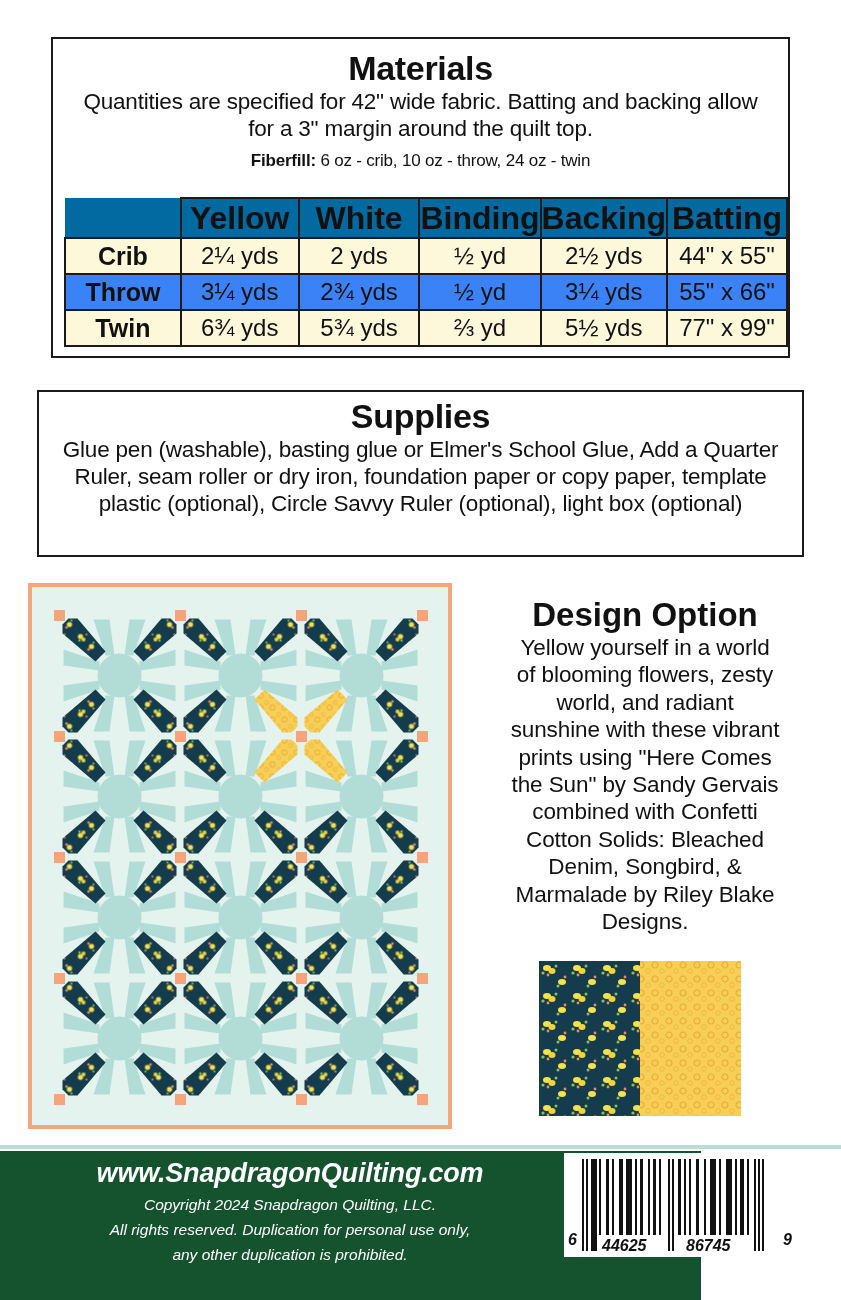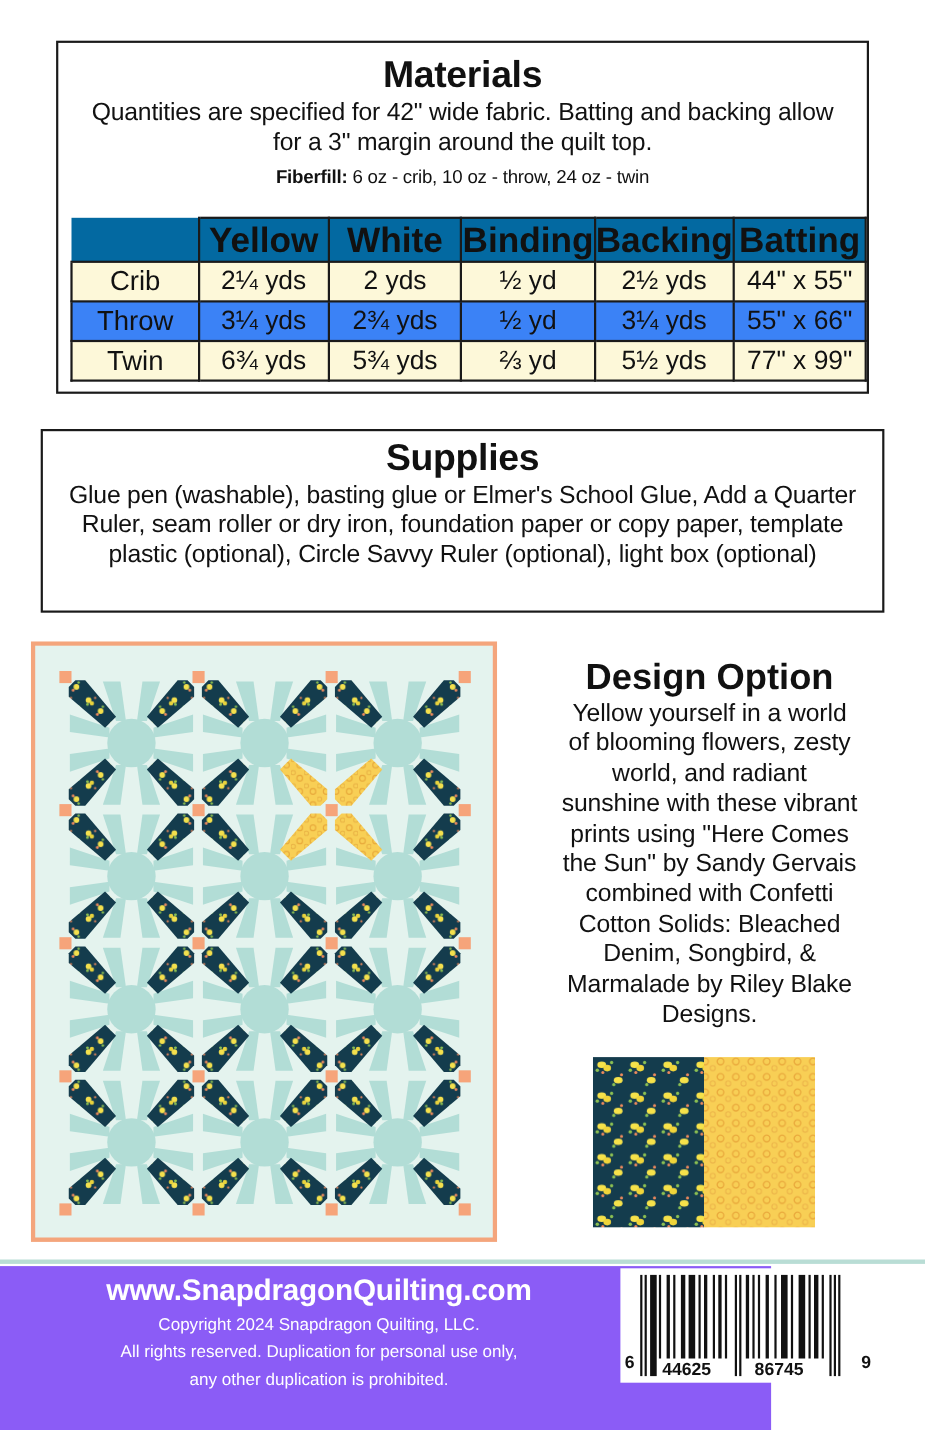--- a/index.html
+++ b/index.html
@@ -27,35 +27,35 @@
   table.mat {
     position: absolute; left: 11px; top: 158px;
     border-collapse: collapse; font-size: 24px;
   }
   table.mat td, table.mat th {
     border: 2px solid #1a1a1a; padding: 0; text-align: center; white-space: nowrap;
   }
   table.mat th { height: 38px; font-weight: bold; font-size: 32px; background: #0369a1; }
   table.mat th.blank { border: none; border-right: 2px solid #1a1a1a; border-bottom: 2px solid #1a1a1a; }
   table.mat td { height: 34px; }
-  table.mat td.rowlabel { font-weight: normal; font-size: 25px; margin-left: 21px; }
+  table.mat td.rowlabel { font-weight: bold; font-size: 25px; margin-left: 21px; }
   table.mat tr.shade td { background: #fdf8d9; }
   table.mat tr.plain td { background: #3b82f6; }
 
   #quilt { position: absolute; left: 28px; top: 583px; width: 424px; height: 546px; }
 
   #design { position: absolute; left: 462px; top: 596px; width: 366px; text-align: center; }
   #design h2 { margin: 0; font-size: 33px; font-weight: bold; line-height: 38px; }
   #design p { margin: 0; font-size: 22.5px; line-height: 27.4px; letter-spacing: -0.1px; }
 
   #swatches { position: absolute; left: 539px; top: 961px; width: 202px; height: 155px; }
 
   .stripe { position: absolute; left: 0; top: 1145px; width: 841px; height: 4px; background: #b9ddd5; }
   footer {
-    position: absolute; left: 0; top: 1151px; width: 701px; height: 149px; background: #8b5cf6; color: #fff;
+    position: absolute; left: 0; top: 1151px; width: 701px; height: 149px; background: #14532d; color: #fff; font-style: italic;
   }
   .foot-text { position: absolute; left: 40px; top: 3px; width: 500px; text-align: center; }
   .site { font-size: 27px; font-weight: bold; line-height: 38px; letter-spacing: -0.2px; }
   .copy { font-size: 15.5px; line-height: 25px; }
   .barcode {
     position: absolute; left: 564px; top: 2px; width: 233px; height: 104px; background: #fff;
   }
   .barcode .digits { position: absolute; font-weight: bold; color: #111; font-size: 16px; }
 </style>
 </head>

